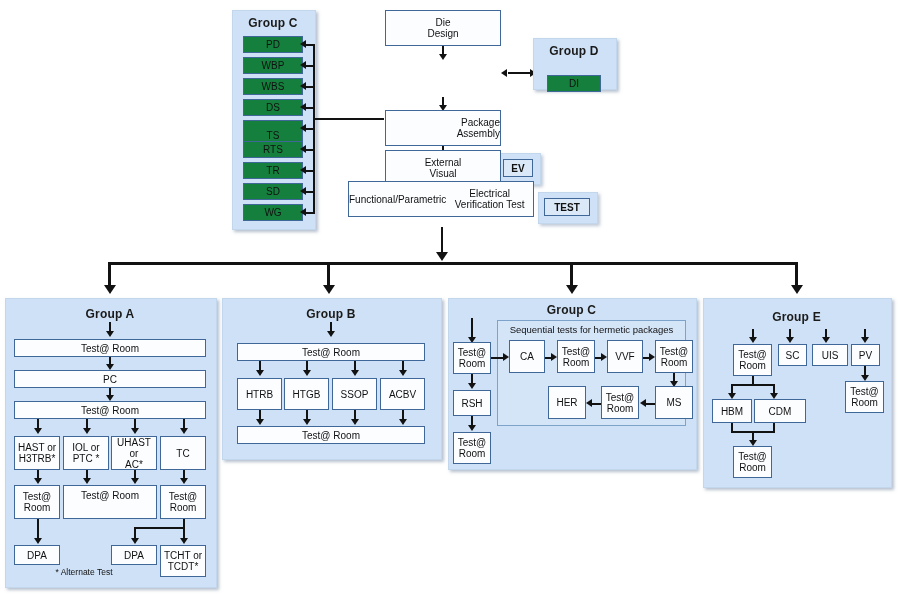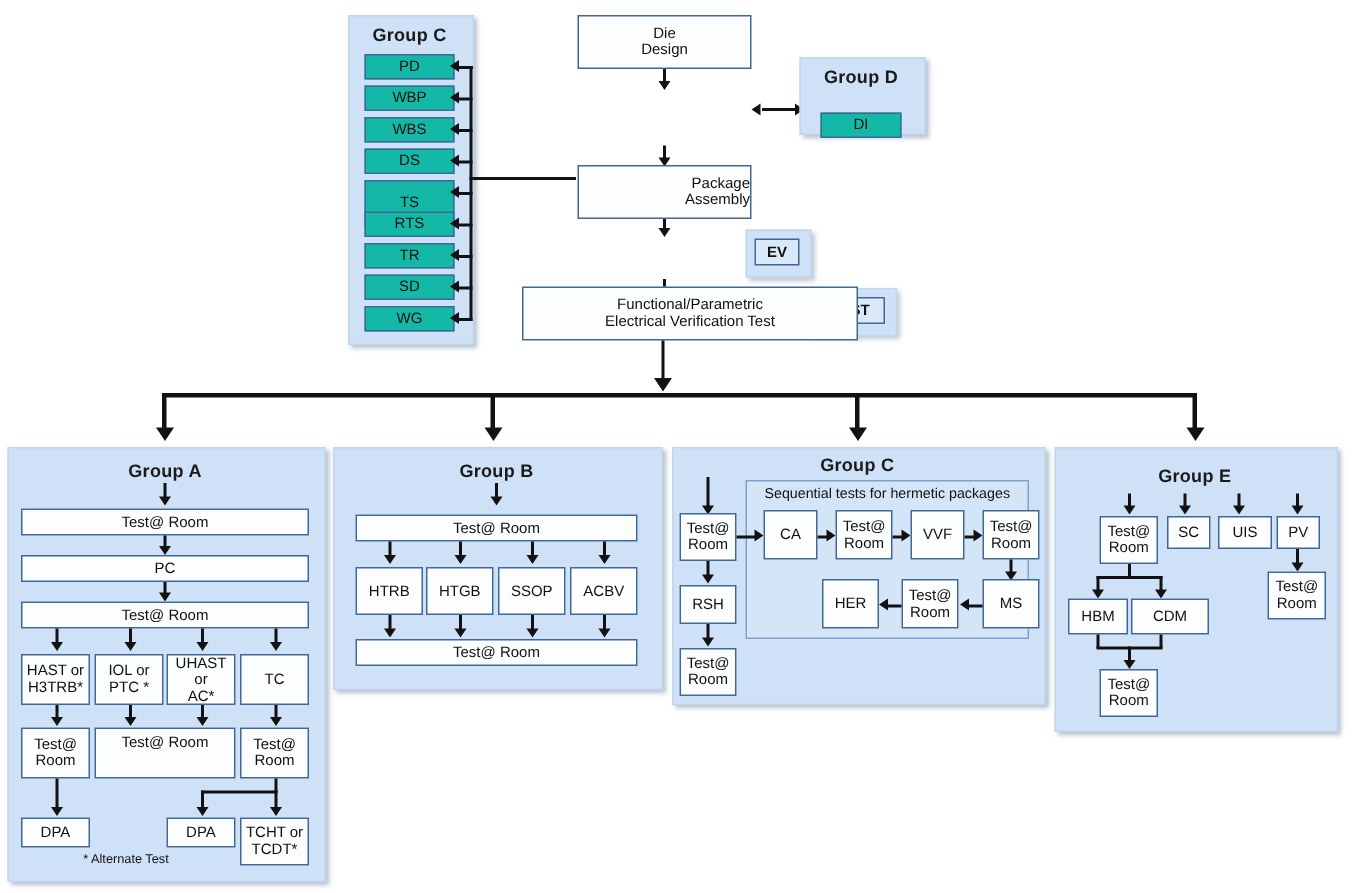--- a/index.html
+++ b/index.html
@@ -9,21 +9,21 @@
   #stage{position:absolute;left:0;top:0;width:902px;height:595px;}
 
   
   .panel{position:absolute;background:#cfe1f6;border:1px solid #c2d6ec;
          box-shadow:2px 2px 3px rgba(120,140,165,.55);}
   .panel.plain{box-shadow:2px 2px 3px rgba(130,150,175,.5);}
   .panel-title{position:absolute;left:0;right:0;text-align:center;
                font-weight:bold;color:#1a1a1a;font-size:12px;letter-spacing:.2px;}
 
   
-  .box{position:absolute;background:#14b8a6;border:1.5px solid #3f6797;
+  .box{position:absolute;background:#15803d;border:1.5px solid #3f6797;
        box-sizing:border-box;display:flex;align-items:center;
        justify-content:center;text-align:center;color:#111;
        font-size:10px;line-height:11px;}
   .box.white{background:#fbfdff;}
   .box.two{line-height:11px;}
   .badge{position:absolute;background:#dbe8f7;border:1.5px solid #3f6797;
          box-sizing:border-box;display:flex;align-items:center;
          justify-content:center;font-size:10px;font-weight:bold;color:#111;}
   .subbox{position:absolute;border:1px solid #7da3cb;background:rgba(218,233,250,.55);
           box-sizing:border-box;}
@@ -108,27 +108,31 @@
   <div class="box two white" style="left:385px;top:110px;width:116px;height:36px;flex-direction:column;align-items:flex-end;">
     <span>Package</span>
     <span>Assembly</span>
   </div>
   <div class="v" style="left:442px;top:146px;height:8px;"></div>
   <div class="ad" style="left:439px;top:152px;"></div>
 
   <div class="panel plain" style="left:497px;top:153px;width:42px;height:30px;"></div>
   <div class="badge" style="left:503px;top:159px;width:30px;height:18px;">EV</div>
 
+  <div class="box two white" style="left:385px;top:150px;width:116px;height:36px;flex-direction:column;">
+    <span>External</span>
+    <span>Visual</span>
+  </div>
   <div class="v" style="left:442px;top:186px;height:8px;"></div>
   <div class="ad" style="left:439px;top:192px;"></div>
 
   <div class="panel plain" style="left:538px;top:192px;width:58px;height:30px;"></div>
   <div class="badge" style="left:544px;top:198px;width:46px;height:18px;">TEST</div>
 
-  <div class="box two white" style="left:348px;top:191px;width:224px;height:36px;flex-direction:column;">
+  <div class="box two white" style="left:348px;top:181px;width:186px;height:36px;flex-direction:row;">
     <span>Functional/Parametric</span>
     <span>Electrical Verification Test</span>
   </div>
 
   <div class="panel" style="left:533px;top:38px;width:82px;height:50px;"></div>
   <div class="panel-title" style="left:533px;top:44px;width:82px;">Group D</div>
   <div class="box" style="left:547px;top:64px;width:54px;height:17px;margin-top:11px;">DI</div>
 
   <div class="v" style="left:441px;top:227px;height:28px;"></div>
   <div class="adb" style="left:436px;top:252px;"></div>

